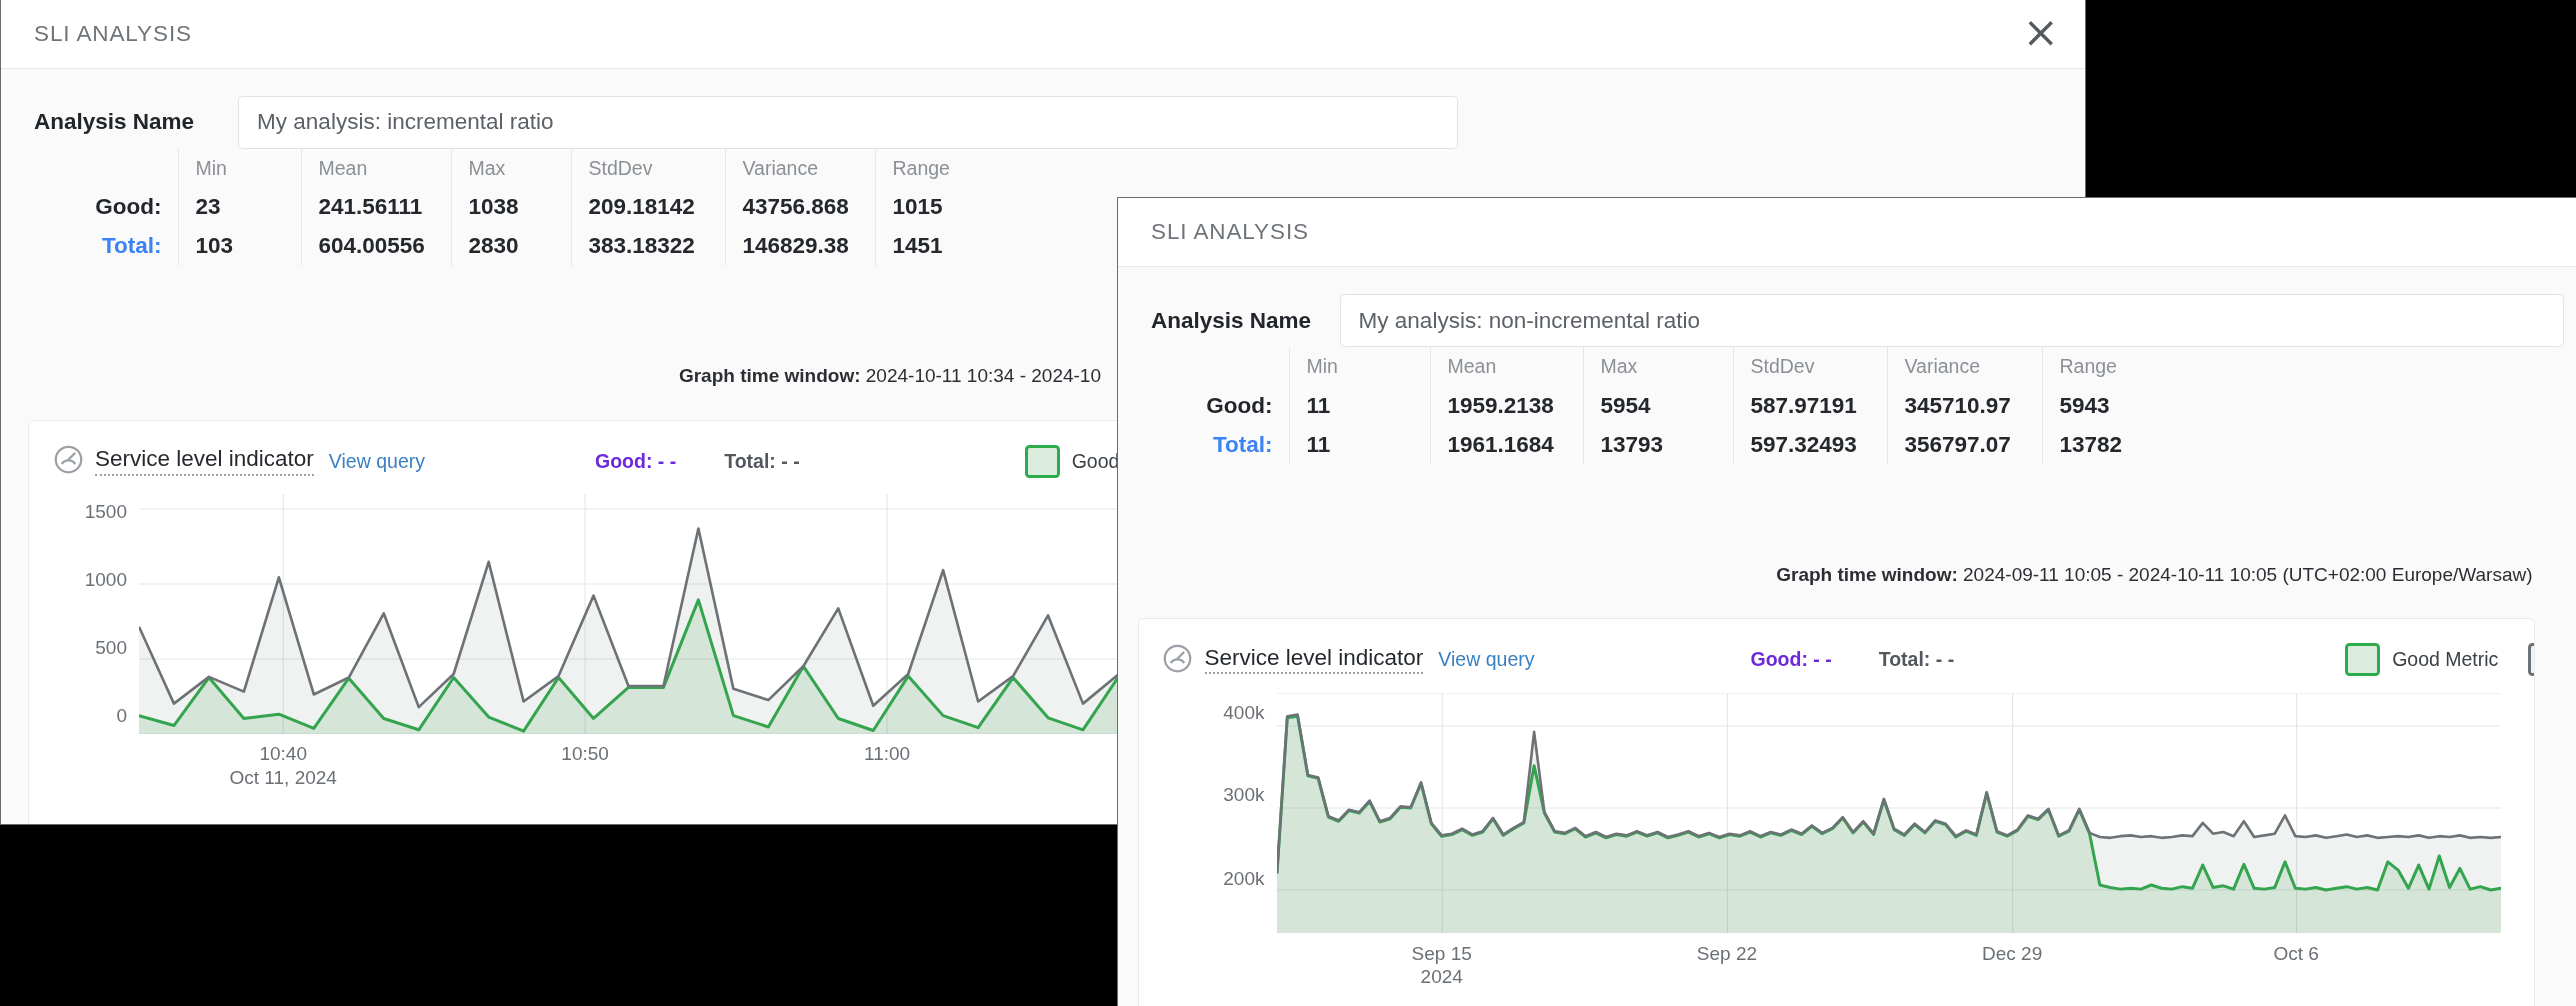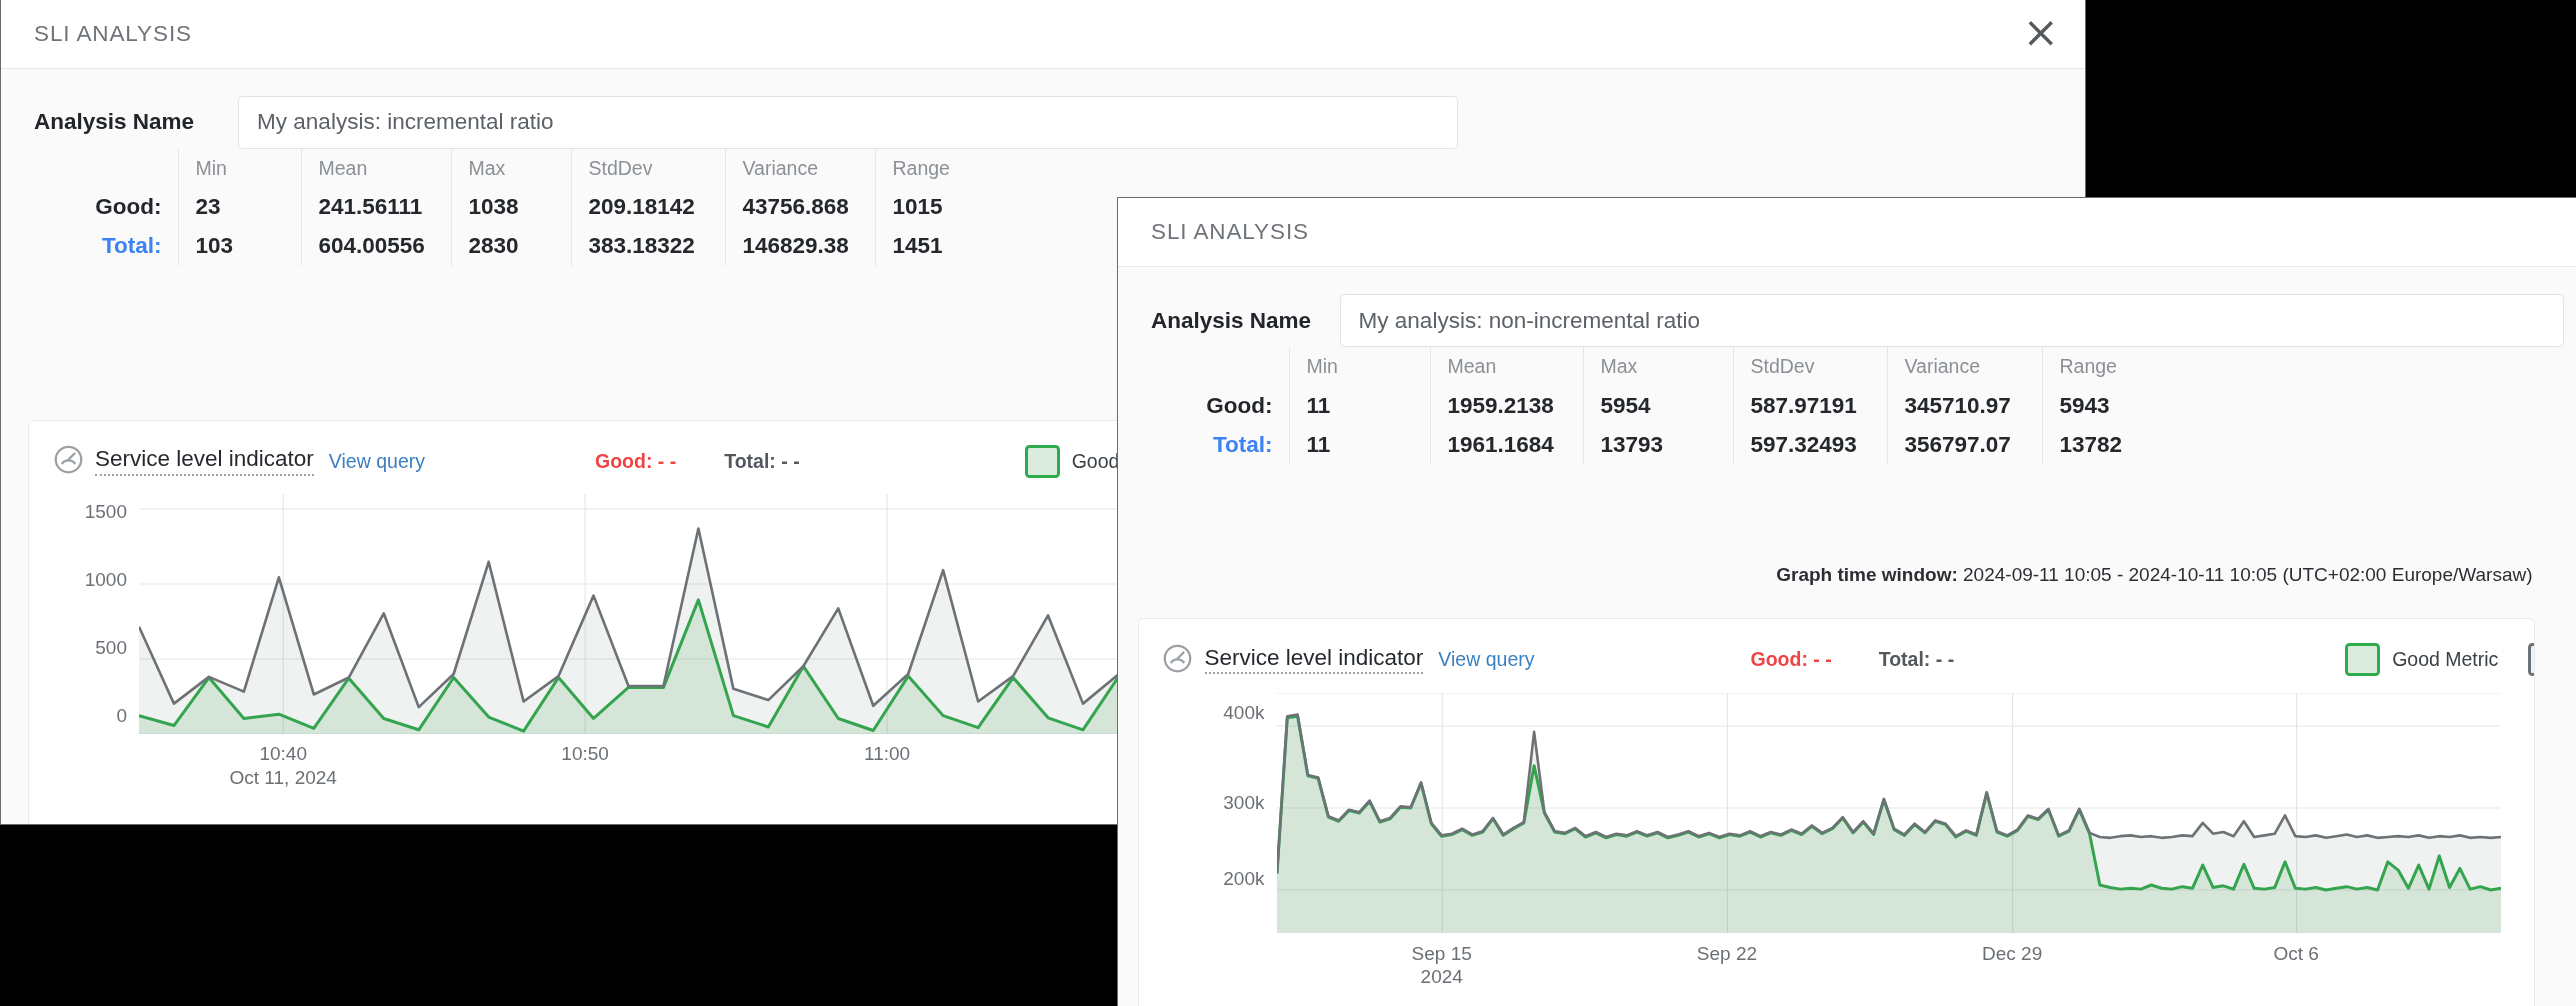--- a/index.html
+++ b/index.html
@@ -160,21 +160,21 @@
     font-size: 22.5px; color: #25292e;
     border-bottom: 2.3px dotted #9aa0a6;
     padding-bottom: 1.5px;
     white-space: nowrap;
   }
   .view-query {
     font-size: 19.5px; color: #3a7fc1; margin-left: 15px;
     cursor: pointer; white-space: nowrap;
   }
   .kpi { font-size: 19.5px; font-weight: 700; white-space: nowrap; }
-  .kpi.good { color: #ef4444; }
+  .kpi.good { color: #6d28d9; }
   .kpi.total { color: #53585e; }
   .legend { display: flex; align-items: center; gap: 12px; white-space: nowrap; }
   .swatch { width: 35px; height: 33px; border-radius: 4.5px; }
   .sw-good { border: 3.8px solid #2eab4a; background: #d9ecdd; }
   .sw-total { border: 3.8px solid #6d7276; background: #f2f3f4; }
   .legend-label { font-size: 19.5px; color: #3b4045; }
 
   .plot { position: relative; }
   .ytick {
     position: absolute; right: 0; transform: translateY(-50%);
@@ -233,20 +233,24 @@
           <span class="rowlabel muted">Total:</span>
         </div>
         <div class="cell val" style="width:123px;">103</div>
         <div class="cell val" style="width:150px;">604.00556</div>
         <div class="cell val" style="width:120px;">2830</div>
         <div class="cell val" style="width:154px;">383.18322</div>
         <div class="cell val" style="width:150px;">146829.38</div>
         <div class="cell val" style="width:113px;">1451</div>
       </div>
 
+      <div class="timewindow" style="position:absolute; left:0; top:296px; width:1100px;">
+        <b>Graph time window:</b>
+        <span>2024-10-11 10:34 - 2024-10</span>
+      </div>
 
       <div class="chart-card" style="position:absolute; left:27px; top:351px; width:2032px; height:446px;">
         <div class="chart-head">
           <span class="gauge-icon">
             <svg width="33" height="33" viewBox="0 0 44 44">
               <circle cx="22" cy="22" r="17" fill="none" stroke="#9aa0a6" stroke-width="3"></circle>
               <path d="M22 22 L30 14" stroke="#9aa0a6" stroke-width="3" stroke-linecap="round"></path>
               <path d="M13 28 A11 11 0 0 1 31 28" fill="none" stroke="#9aa0a6" stroke-width="3"></path>
             </svg>
           </span>
@@ -365,21 +369,21 @@
             <span class="swatch sw-good"></span>
             <span class="legend-label">Good Metric</span>
             <span class="swatch sw-total" style="margin-left:18px;"></span>
 
           </span>
         </div>
 
         <div class="plot" style="height:315px;">
           <div style="position:absolute; left:0; top:15px; width:126px; height:240px;">
             <span class="ytick" style="top:20px;">400k</span>
-            <span class="ytick" style="top:110px;">300k</span>
+            <span class="ytick" style="top:102px;">300k</span>
             <span class="ytick" style="top:186px;">200k</span>
           </div>
           <svg class="series" id="front-svg" style="position:absolute; left:138px; top:15px;" width="1224" height="240" viewBox="0 0 1630 320" preserveAspectRatio="none">
               <line x1="0" x2="1630" y1="0" y2="0" stroke="#e3e6e8" stroke-width="1.5"></line>
               <line x1="0" x2="1630" y1="44" y2="44" stroke="#e3e6e8" stroke-width="1.5"></line>
               <line x1="0" x2="1630" y1="153.376" y2="153.376" stroke="#e3e6e8" stroke-width="1.5"></line>
               <line x1="0" x2="1630" y1="262.624" y2="262.624" stroke="#e3e6e8" stroke-width="1.5"></line>
               <line y1="0" y2="320" x1="220.05" x2="220.05" stroke="#e3e6e8" stroke-width="1.5"></line>
               <line y1="0" y2="320" x1="599.84" x2="599.84" stroke="#e3e6e8" stroke-width="1.5"></line>
               <line y1="0" y2="320" x1="979.63" x2="979.63" stroke="#e3e6e8" stroke-width="1.5"></line>

